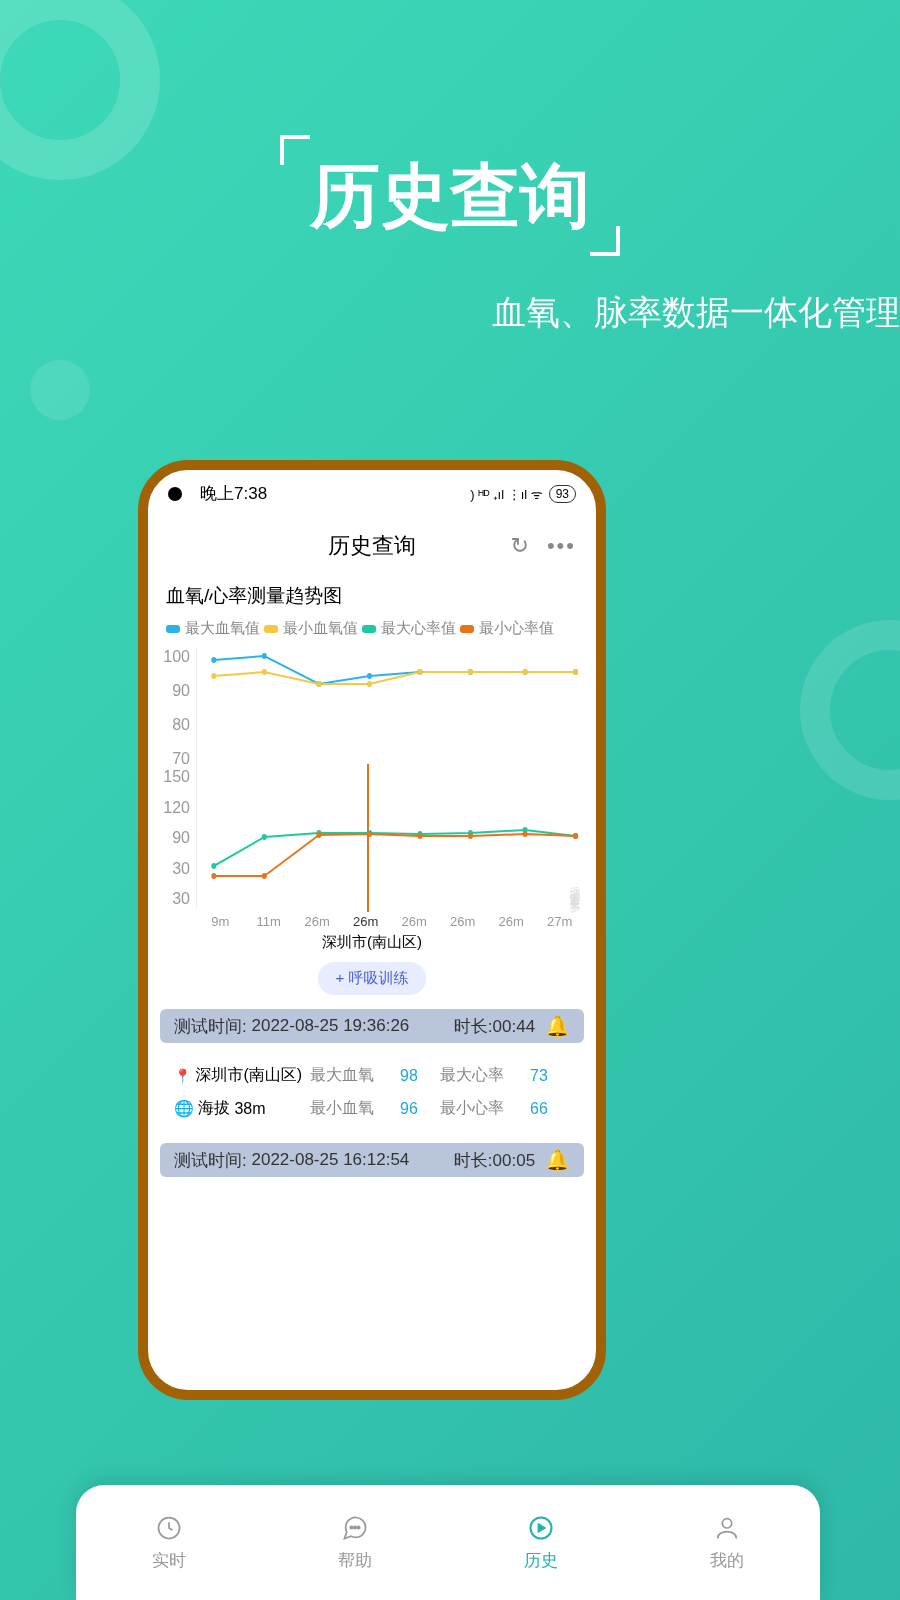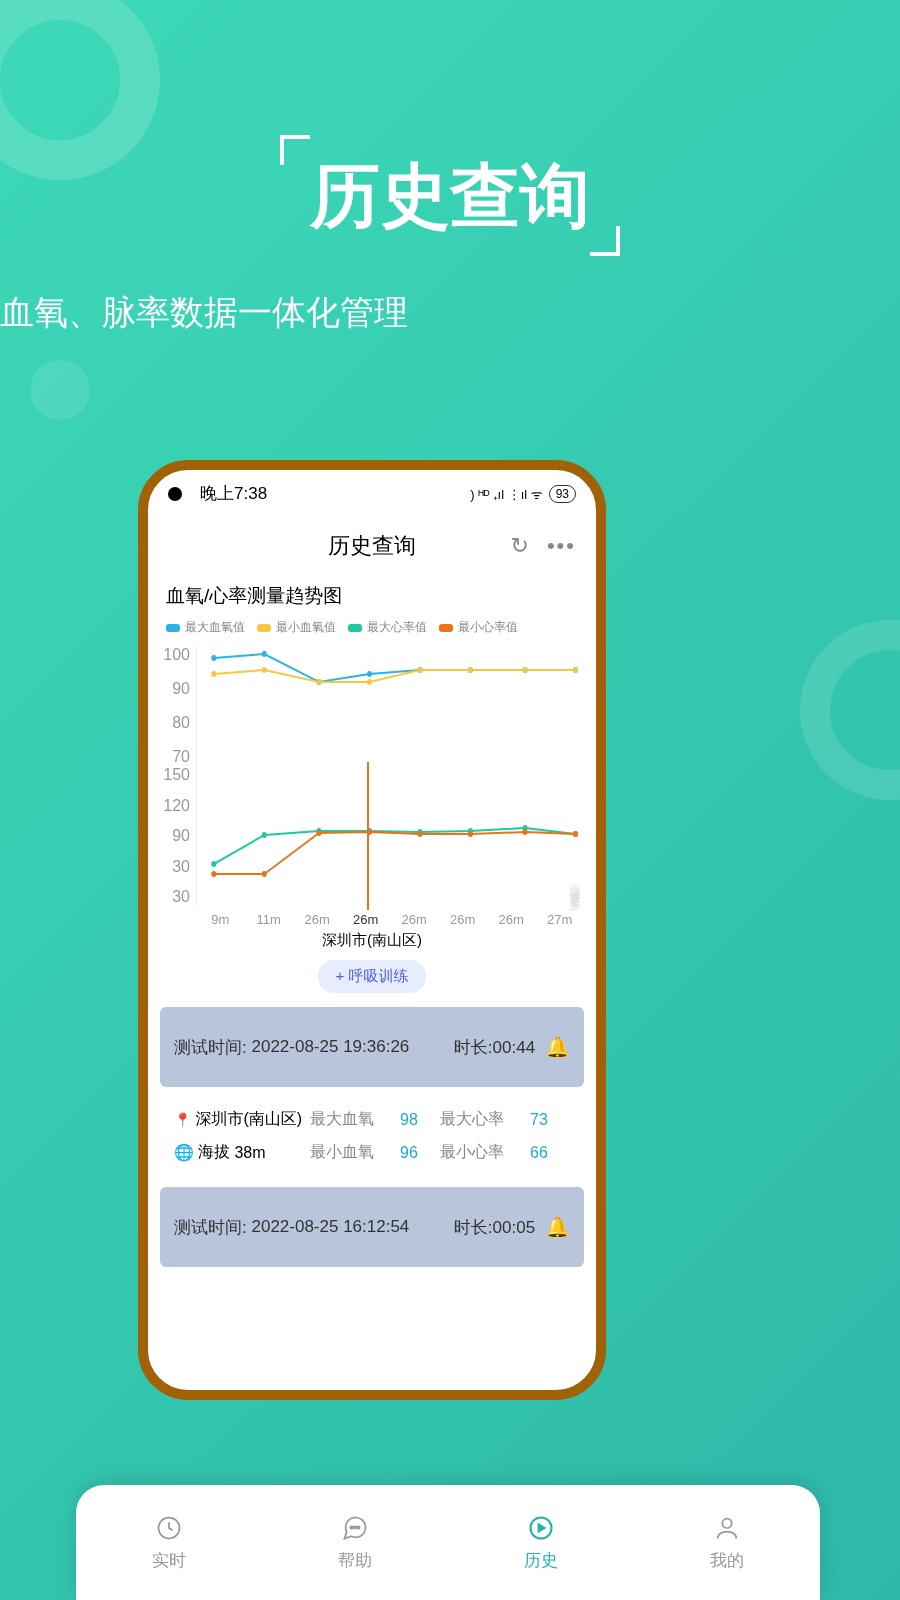--- a/index.html
+++ b/index.html
@@ -44,21 +44,21 @@
     }
     .bracket-tl {
       position: absolute; top: -15px; left: -30px; width: 30px; height: 30px;
       border-top: 4px solid #fff; border-left: 4px solid #fff;
     }
     .bracket-br {
       position: absolute; bottom: -12px; right: -30px; width: 30px; height: 30px;
       border-bottom: 4px solid #fff; border-right: 4px solid #fff;
     }
     .hero-subtitle {
-      position: absolute; top: 290px; left: 0; right: 0; text-align: left;
+      position: absolute; top: 290px; left: 0; right: 0; text-align: right;
       font-size: 34px; color: #fff; font-weight: 300;
     }
     .phone-frame {
       position: absolute; top: 460px; left: 138px; width: 468px; height: 940px;
       background: #fff; border-radius: 50px; border: 10px solid #a16207;
       overflow: hidden;
     }
     .status-bar {
       display: flex; align-items: center; justify-content: space-between;
       padding: 12px 20px 8px; font-size: 16px;
@@ -70,37 +70,37 @@
       border: 1.5px solid #333; border-radius: 10px; padding: 1px 6px; font-size: 12px;
     }
     .app-header {
       display: flex; align-items: center; justify-content: center;
       padding: 18px 20px; position: relative;
     }
     .app-title { font-size: 22px; font-weight: 400; }
     .header-right { position: absolute; right: 20px; display: flex; gap: 18px; align-items: center; color: #888; }
     .chart-card { padding: 0 12px; }
     .chart-title { font-size: 19px; font-weight: 500; padding: 4px 6px 10px; }
-    .legend { display: flex; gap: 12px; padding: 0 6px 10px; font-size: 12px; color: #888; }
+    .legend { display: flex; gap: 4px; padding: 0 6px 10px; font-size: 15px; color: #888; }
     .legend-item { display: flex; align-items: center; gap: 5px; }
     .legend-dot { width: 14px; height: 8px; border-radius: 3px; }
     .chart-area { position: relative; display: flex; }
     .y-axis { display: flex; flex-direction: column; justify-content: space-between; text-align: right; font-size: 16px; color: #999; width: 36px; padding-right: 6px; }
     .chart-plot { flex: 1; position: relative; border-left: 1px solid #eee; }
     .x-axis { display: flex; padding-left: 36px; font-size: 13px; color: #999; margin-top: 6px; }
     .x-tick { flex: 1; text-align: center; }
     .x-tick.active { color: #333; font-weight: 500; }
     .chart-location { text-align: center; font-size: 15px; font-weight: 500; margin-top: 4px; }
     .breath-btn {
       display: block; margin: 10px auto 14px; background: #e8ecff; color: #4a5fd8;
       border: none; border-radius: 16px; padding: 7px 18px; font-size: 15px;
     }
     .history-row {
       display: flex; align-items: center; background: #b8c5db; color: #333;
-      padding: 28px 14px; font-size: 17px; margin: 0 12px 6px; border-radius: 6px;
+      padding: 5px 14px; font-size: 17px; margin: 0 12px 6px; border-radius: 6px;
     }
     .history-row .duration-label { margin-left: auto; margin-right: 10px; }
     .bell-icon { color: #ff9500; font-size: 20px; }
     .data-block { background: #fff; padding: 10px 14px; margin: 0 12px 8px; }
     .data-row { display: flex; align-items: center; font-size: 16px; padding: 6px 0; }
     .loc-pin { color: #555; margin-right: 4px; font-size: 14px; }
     .alt-icon { color: #3498db; margin-right: 4px; }
     .data-label { color: #888; margin-left: auto; width: 90px; }
     .data-val { color: #1fa8d8; font-weight: 500; width: 40px; text-align: left; }
     .data-label2 { color: #888; width: 90px; }

